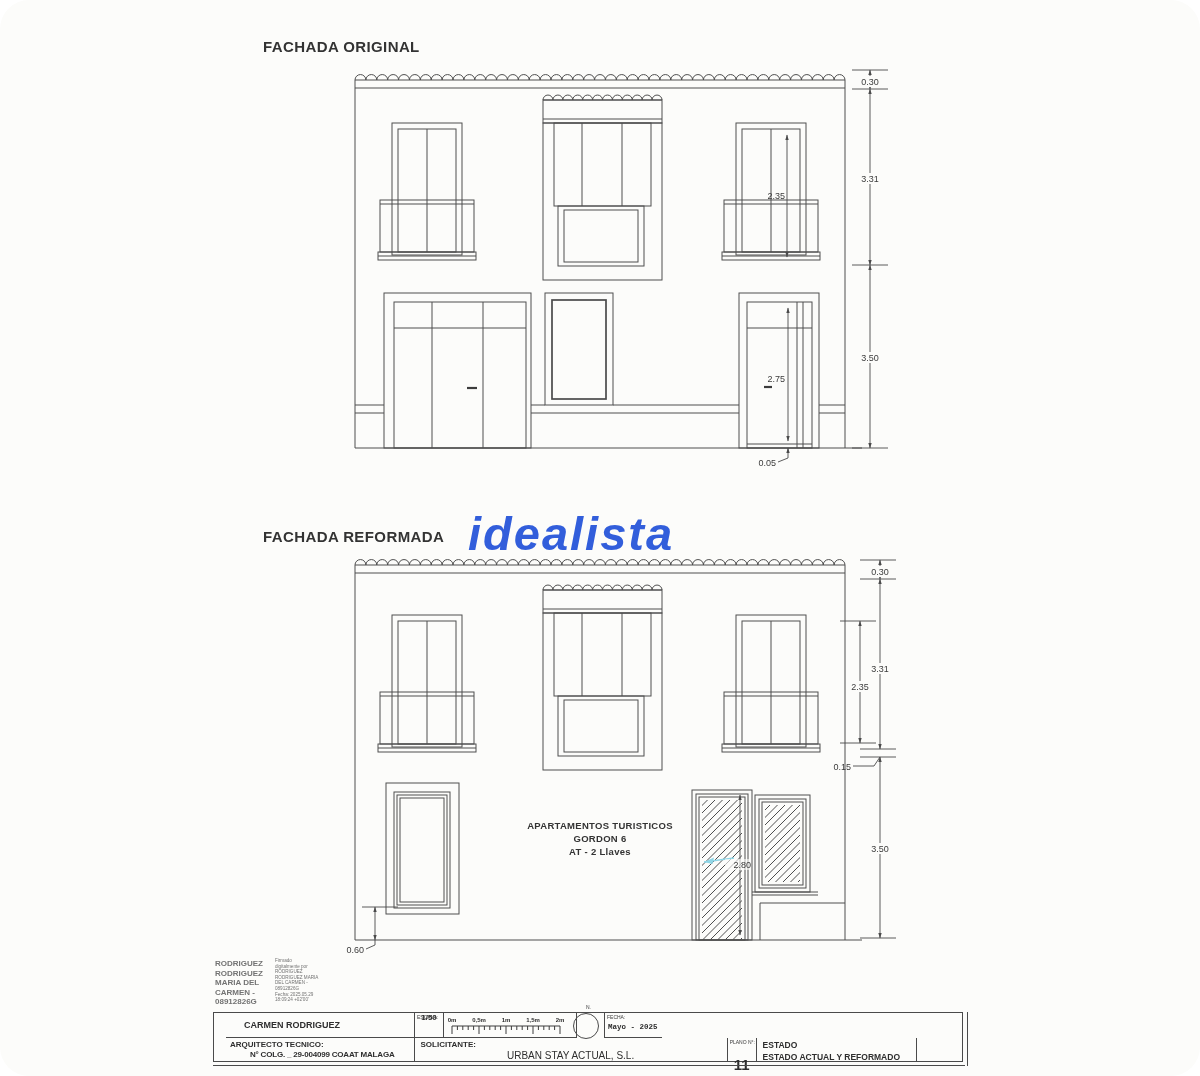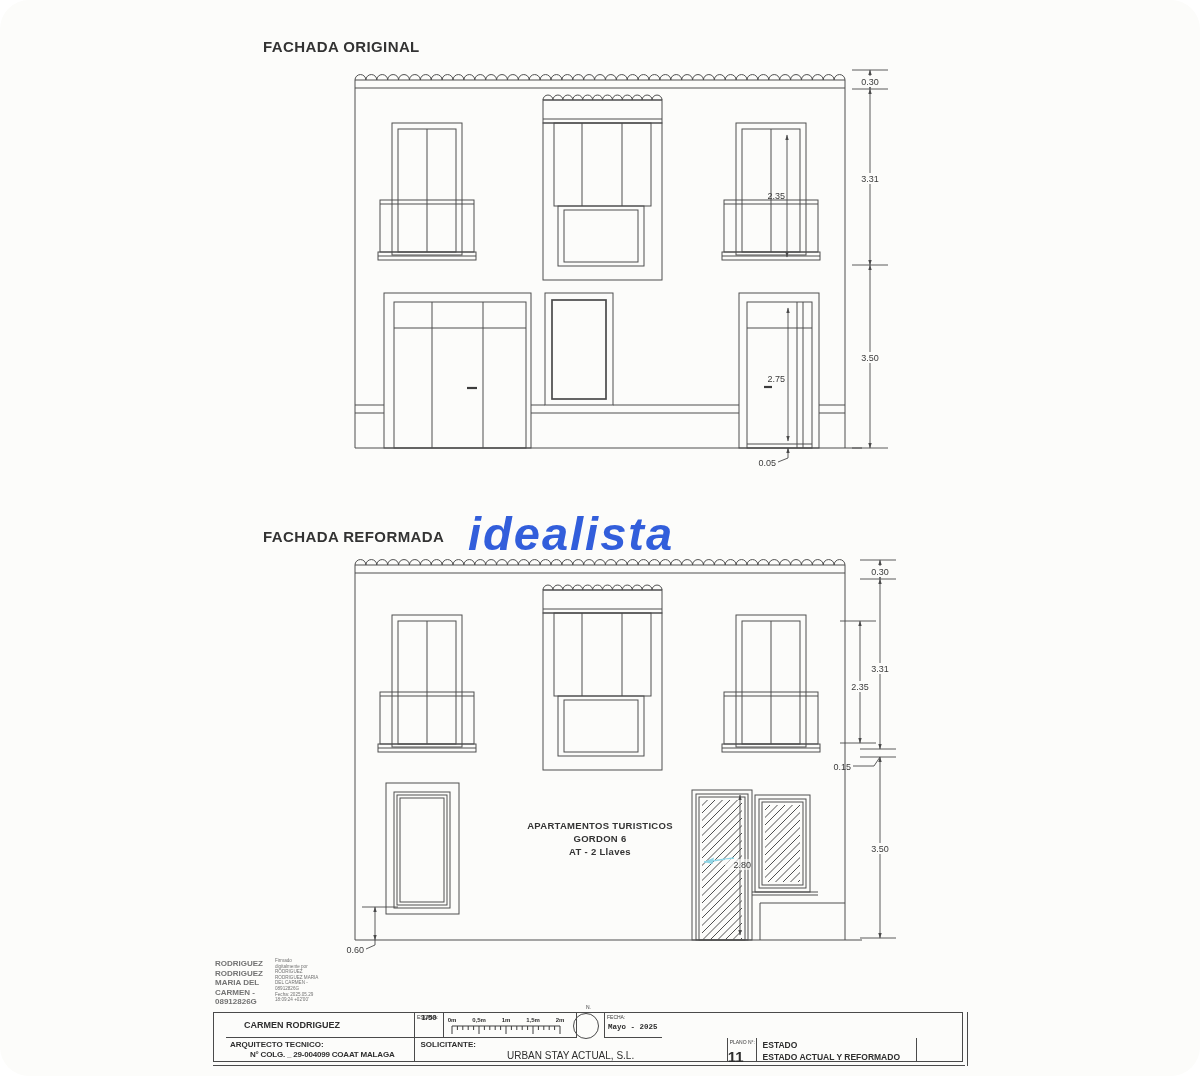--- a/index.html
+++ b/index.html
@@ -347,21 +347,21 @@
       <div class="tb-cell" style="width:189px;">
         <div style="font-weight:bold;font-size:8px;padding:2px 0 0 4px;white-space:nowrap;">ARQUITECTO TECNICO:</div>
         <div style="font-weight:bold;font-size:8px;padding:1px 0 0 24px;white-space:nowrap;letter-spacing:-0.2px;">N° COLG. _ 29-004099  COAAT MALAGA</div>
       </div>
       <div class="tb-cell" style="width:314px;">
         <div style="font-weight:bold;font-size:8px;padding:2px 0 0 6px;">SOLICITANTE:</div>
         <div style="font-size:10px;text-align:center;padding-top:1px;">URBAN STAY ACTUAL, S.L.</div>
       </div>
       <div class="tb-cell" style="width:29px;">
         <div class="tb-tiny">PLANO N°:</div>
-        <div style="font-weight:bold;font-size:15px;margin-top:10px;">11</div>
+        <div style="font-weight:bold;font-size:15px;text-align:center;margin-top:18px;">11</div>
       </div>
       <div class="tb-cell" style="width:161px;">
         <div style="font-weight:bold;font-size:8.5px;padding:2px 0 0 6px;white-space:nowrap;">ESTADO</div>
         <div style="font-weight:bold;font-size:8.5px;padding:2px 0 0 6px;white-space:nowrap;">ESTADO ACTUAL Y REFORMADO</div>
       </div>
       <div class="tb-cell last" style="width:57px;"></div>
     </div>
     <div class="dbl-bottom"></div>
     <div class="dbl-right"></div>
   </div>

